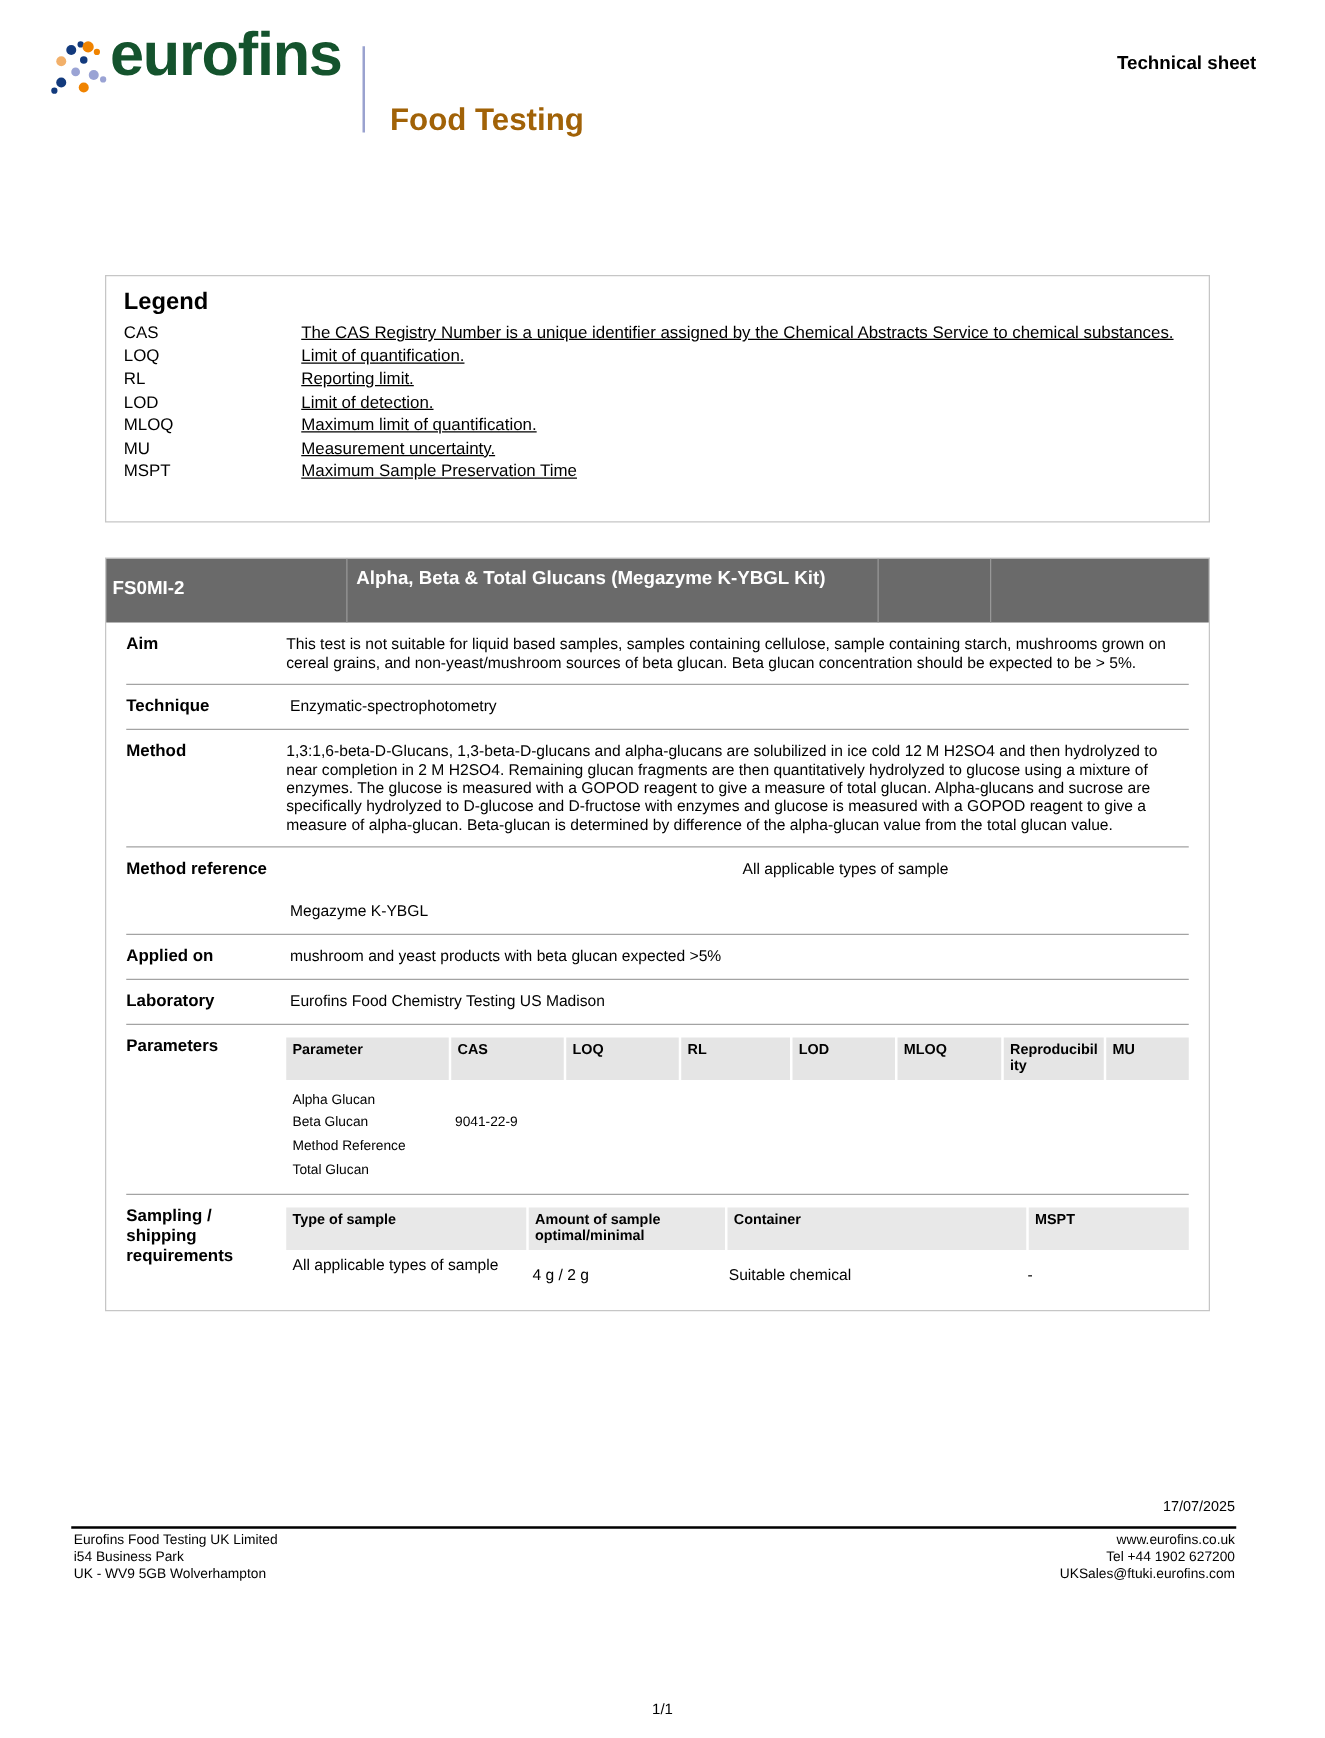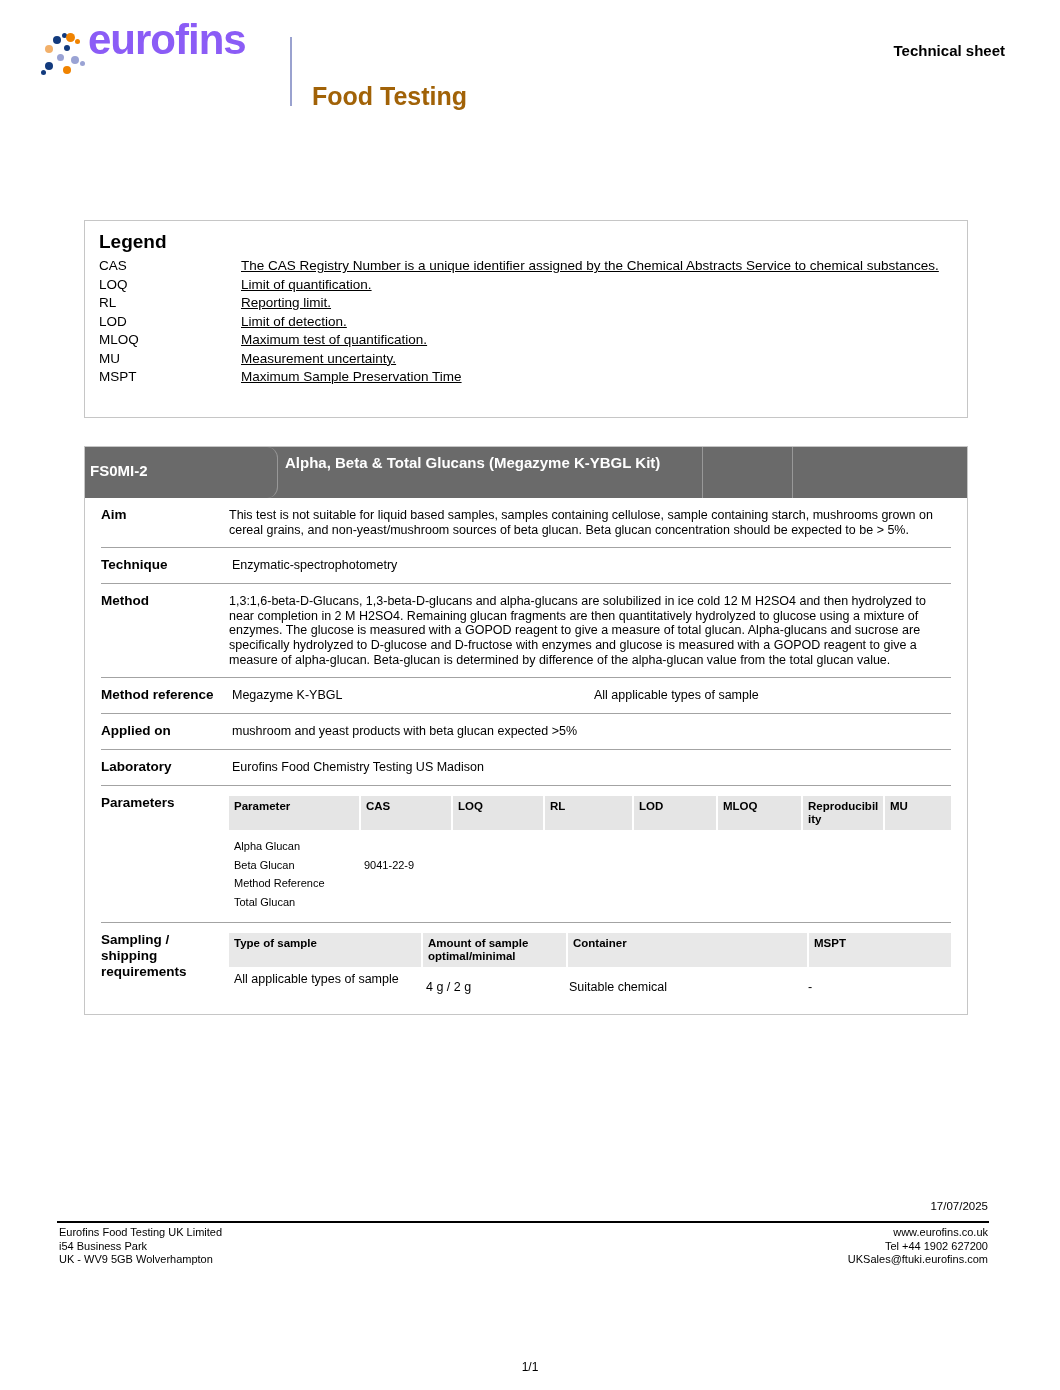--- a/index.html
+++ b/index.html
@@ -28,22 +28,22 @@
   .d5  { left:7px;  top:19px; width:8px;  height:8px;  }
   .d6  { left:26px; top:19px; width:6px;  height:6px;  }
   .d7  { left:19px; top:28px; width:7px;  height:7px;  }
   .d8  { left:33px; top:30px; width:8px;  height:8px;  }
   .d9  { left:42px; top:35px; width:5px;  height:5px;  }
   .d10 { left:7px;  top:36px; width:8px;  height:8px;  }
   .d11 { left:3px;  top:44px; width:5px;  height:5px;  }
   .d12 { left:25px; top:40px; width:8px;  height:8px;  }
   .brand-name {
     position:absolute; left:50px; top:-10px;
-    font-size:42px; font-weight:bold; letter-spacing:-1px;
-    color:#8b5cf6;
+    font-size:49px; font-weight:bold; letter-spacing:-1px;
+    color:#14532d;
   }
   .logo-divider {
     position:absolute; left:252px; top:11px;
     width:2px; height:69px; background:#9aa2cf;
   }
   .division-name {
     position:absolute; left:274px; top:56px;
     font-size:25px; font-weight:bold; color:#a16207;
   }
   .doc-type {
@@ -63,59 +63,59 @@
   .legend-def { flex:1;text-decoration:underline; }
 
   
   .sheet-box {
     position:absolute; top:446px; left:84px; width:884px;
     border:1px solid #c6c6c6; background:#fff;
   }
   .band { display:flex; background:#6a6a6a; color:#fff; min-height:51px; }
   .band-code {
     width:193px; flex:none; padding:15px 0 0 5px;
-    font-size:15px; font-weight:bold; border-right:1px solid #989898;border-radius:11px;
+    font-size:15px; font-weight:bold; border-right:1px solid #989898;
   }
   .band-title {
     width:425px; flex:none; padding:6px 6px 0 7px;
     font-size:15px; font-weight:bold; line-height:19px;
     border-right:1px solid #989898;
   }
   .band-cell-a { width:90px; flex:none; border-right:1px solid #989898; }
   .band-cell-b { flex:1; }
 
   .rows { padding:0 16px 8px 16px; }
   .row { display:flex; border-top:1px solid #a3a3a3; padding:9px 0 10px 0; }
   .row.first { border-top:none; }
   .row-label { width:128px; flex:none; font-weight:bold; font-size:13.5px; line-height:16px; }
   .row-content { flex:1; font-size:12.5px; line-height:14.6px; padding-top:1px; }
   .row-content.pad { padding-left:3px; }
   .two-col { display:flex; }
-  .two-col .c1 { width:362px; flex:none; }
+  .two-col .c1 { width:362px; flex:none;margin-top:34px; }
   .two-col .c2 { flex:1; }
 
   
   .phead, .prow { display:flex; }
   .pc0 { width:130px; } .pc1 { width:90px; } .pc2 { width:90px; }
   .pc3 { width:87px; }  .pc4 { width:82px; } .pc5 { width:83px; }
   .pc6 { width:80px; }  .pc7 { flex:1; }
   .phead > div {
     background:#e5e5e5; font-weight:bold; font-size:11.5px; line-height:13px;
     padding:4px 2px 4px 5px; margin-right:2px; flex:none;
   }
   .phead > div:last-child { margin-right:0; flex:1; }
   .phead .pc6 { word-break:break-all; }
   .prow { font-size:11px; }
   .prow > div { padding:2px 2px 2px 5px; flex:none; }
   .prow > div:last-child { flex:1; }
   .prow.firstrow { margin-top:7px; }
 
   
   .shead, .srow { display:flex; }
-  .sc0 { width:192px; } .sc1 { width:143px; } .sc2 { width:239px; } .sc3 { flex:1; }
+  .sc0 { width:192px; } .sc1 { width:157px; } .sc2 { width:239px; } .sc3 { flex:1; }
   .shead > div {
     background:#e8e8e8; font-weight:bold; font-size:11.5px; line-height:13px;
     padding:4px 4px 4px 5px; margin-right:2px; flex:none;
   }
   .shead > div:last-child { margin-right:0; flex:1; }
   .srow { font-size:12.5px; }
   .srow > div { flex:none; padding:5px 2px 2px 5px; }
   .srow .late { padding-top:13px; }
   .srow > div:last-child { flex:1; }
 
@@ -179,21 +179,21 @@
     <div class="legend-row">
       <div class="legend-abbr">RL</div>
       <div class="legend-def">Reporting limit.</div>
     </div>
     <div class="legend-row">
       <div class="legend-abbr">LOD</div>
       <div class="legend-def">Limit of detection.</div>
     </div>
     <div class="legend-row">
       <div class="legend-abbr">MLOQ</div>
-      <div class="legend-def">Maximum test of quantification.</div>
+      <div class="legend-def">Maximum limit of quantification.</div>
     </div>
     <div class="legend-row">
       <div class="legend-abbr">MU</div>
       <div class="legend-def">Measurement uncertainty.</div>
     </div>
     <div class="legend-row">
       <div class="legend-abbr">MSPT</div>
       <div class="legend-def">Maximum Sample Preservation Time</div>
     </div>
   </div>

